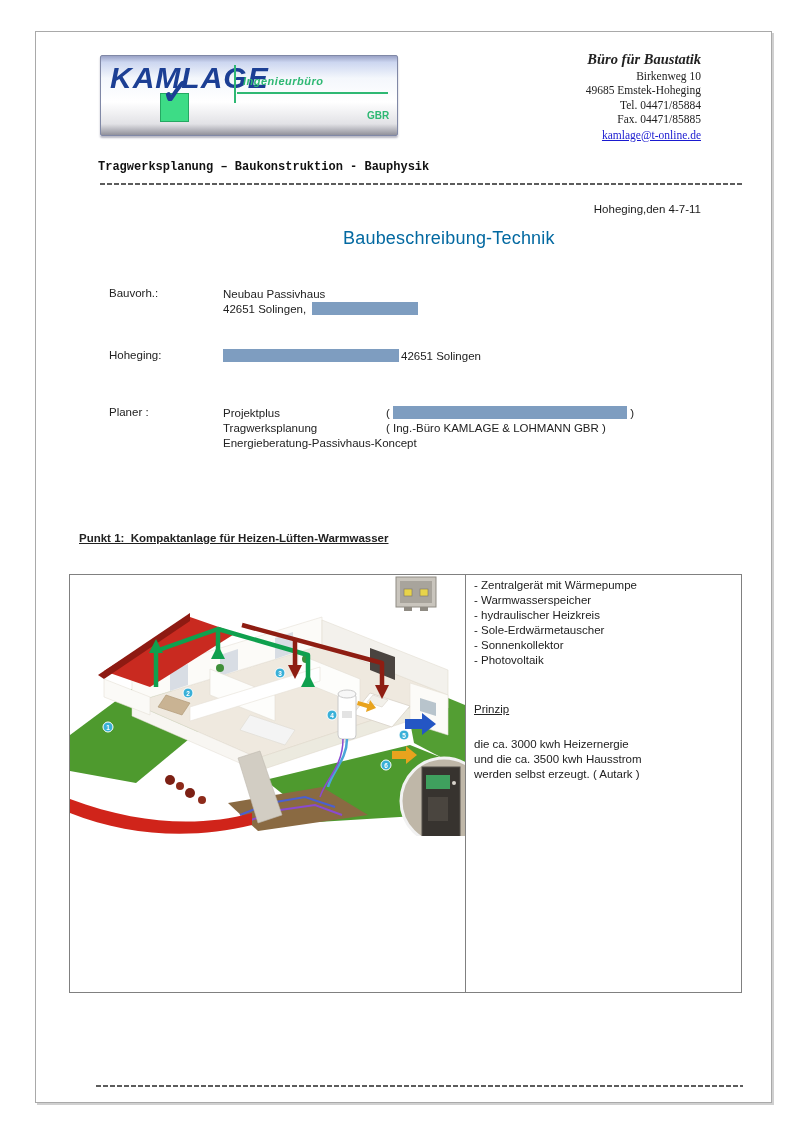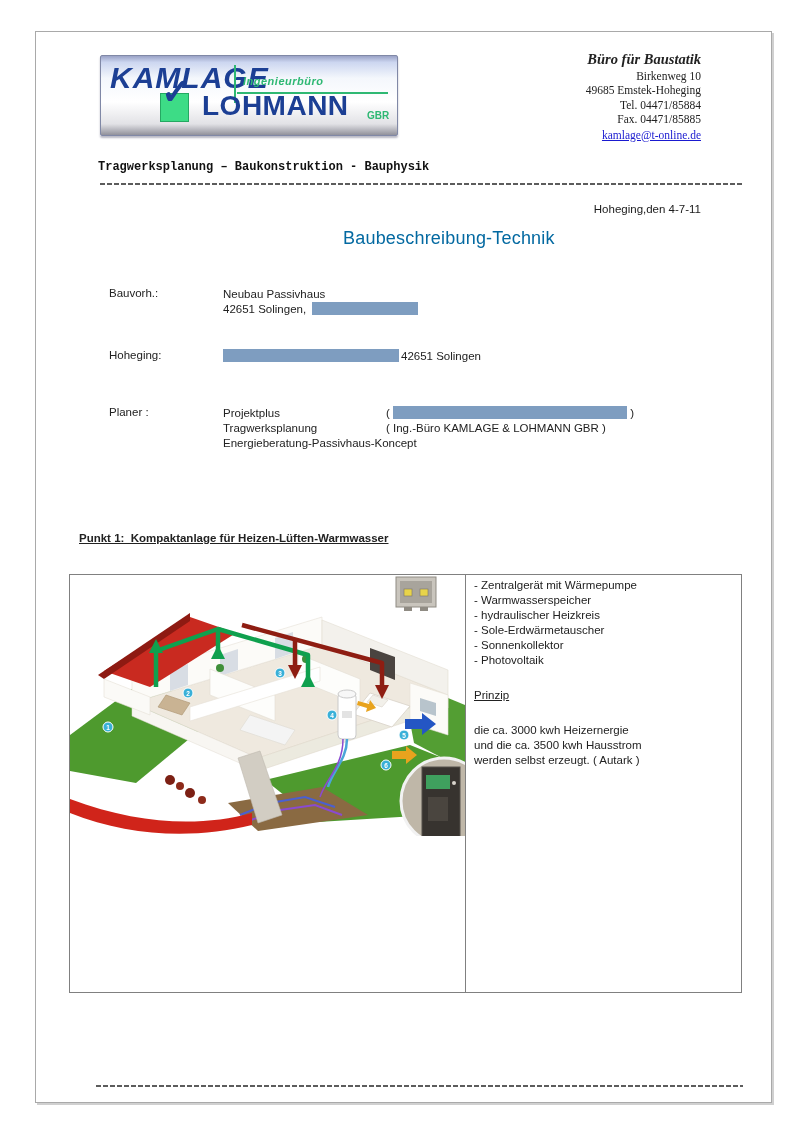--- a/index.html
+++ b/index.html
@@ -59,38 +59,37 @@
 
   .punkt-heading { left:43px; top:500px; font-size:11.5px; font-weight:bold;
     text-decoration:underline; white-space:pre; }
 
   
   .tech-table { left:33px; top:542px; width:671px; height:417px; border:1px solid #808080; background:#fff; }
   .cell-left { position:absolute; left:0; top:0; width:396px; height:100%;
     border-right:1px solid #808080; box-sizing:border-box; }
   .cell-right { position:absolute; left:404px; top:3px; width:258px; font-size:11.5px; line-height:15px; }
   .u { text-decoration:underline; }
-  .prinzip-title { margin-top:20px; }
+  .prinzip-title { margin-top:34px; }
   .prinzip-body { margin-top:20px; }
 
   .house-svg { position:absolute; left:0; top:0; }
 </style>
 </head>
 <body>
 
 <div class="page">
 
   <div class="abs logo-bar">
     <div class="logo-kamlage">KAMLAGE</div>
     <div class="logo-vline"></div>
     <div class="logo-sub">Ingenieurbüro</div>
     <div class="logo-hline"></div>
     <div class="logo-check-box"></div>
     <div class="logo-check-mark">✓</div>
-    <div class="logo-lohmann">LOHMANN</div>
     <div class="logo-gbr">GBR</div>
   </div>
 
   <div class="abs office-block">
     <div class="office-title">Büro für Baustatik</div>
     <div class="office-line">Birkenweg 10</div>
     <div class="office-line">49685 Emstek-Hoheging</div>
     <div class="office-line">Tel. 04471/85884</div>
     <div class="office-line">Fax. 04471/85885</div>
     <div class="office-email"><a href="#">kamlage@t-online.de</a></div>

